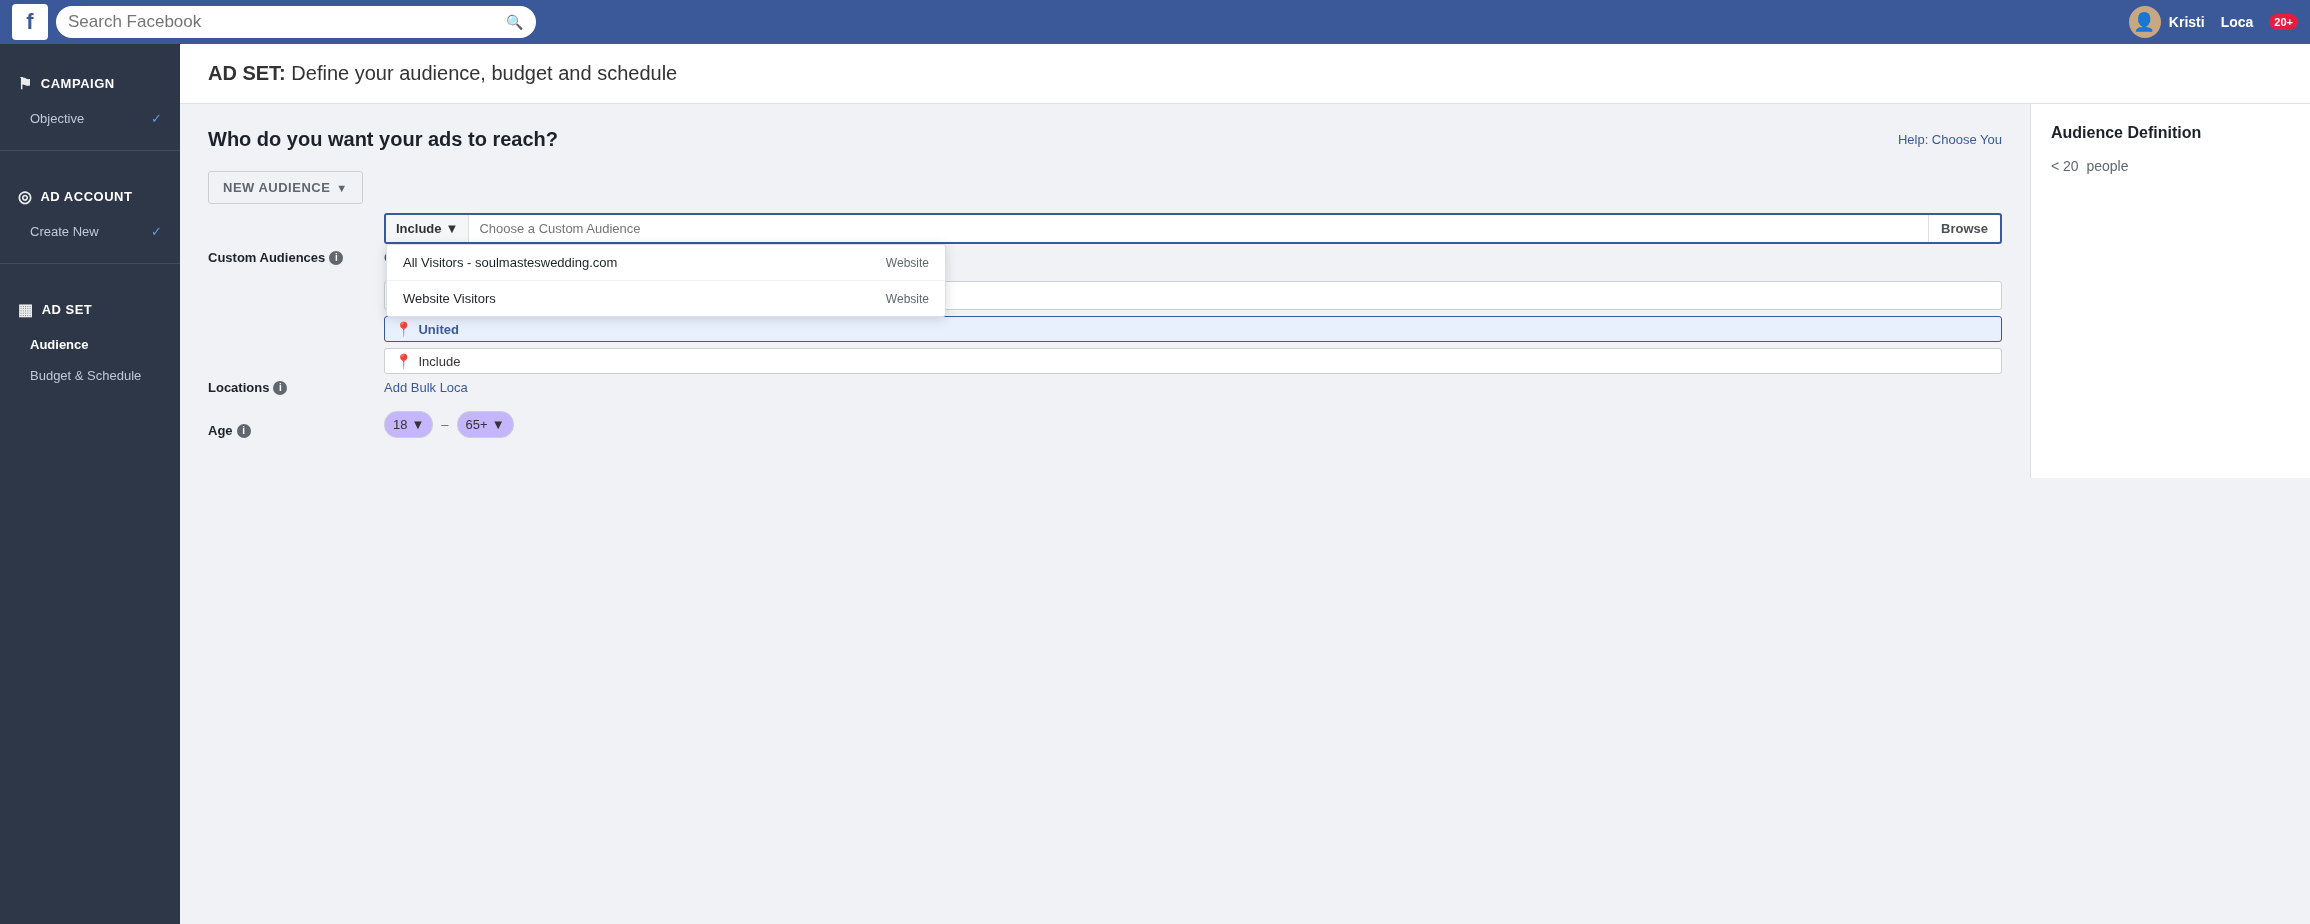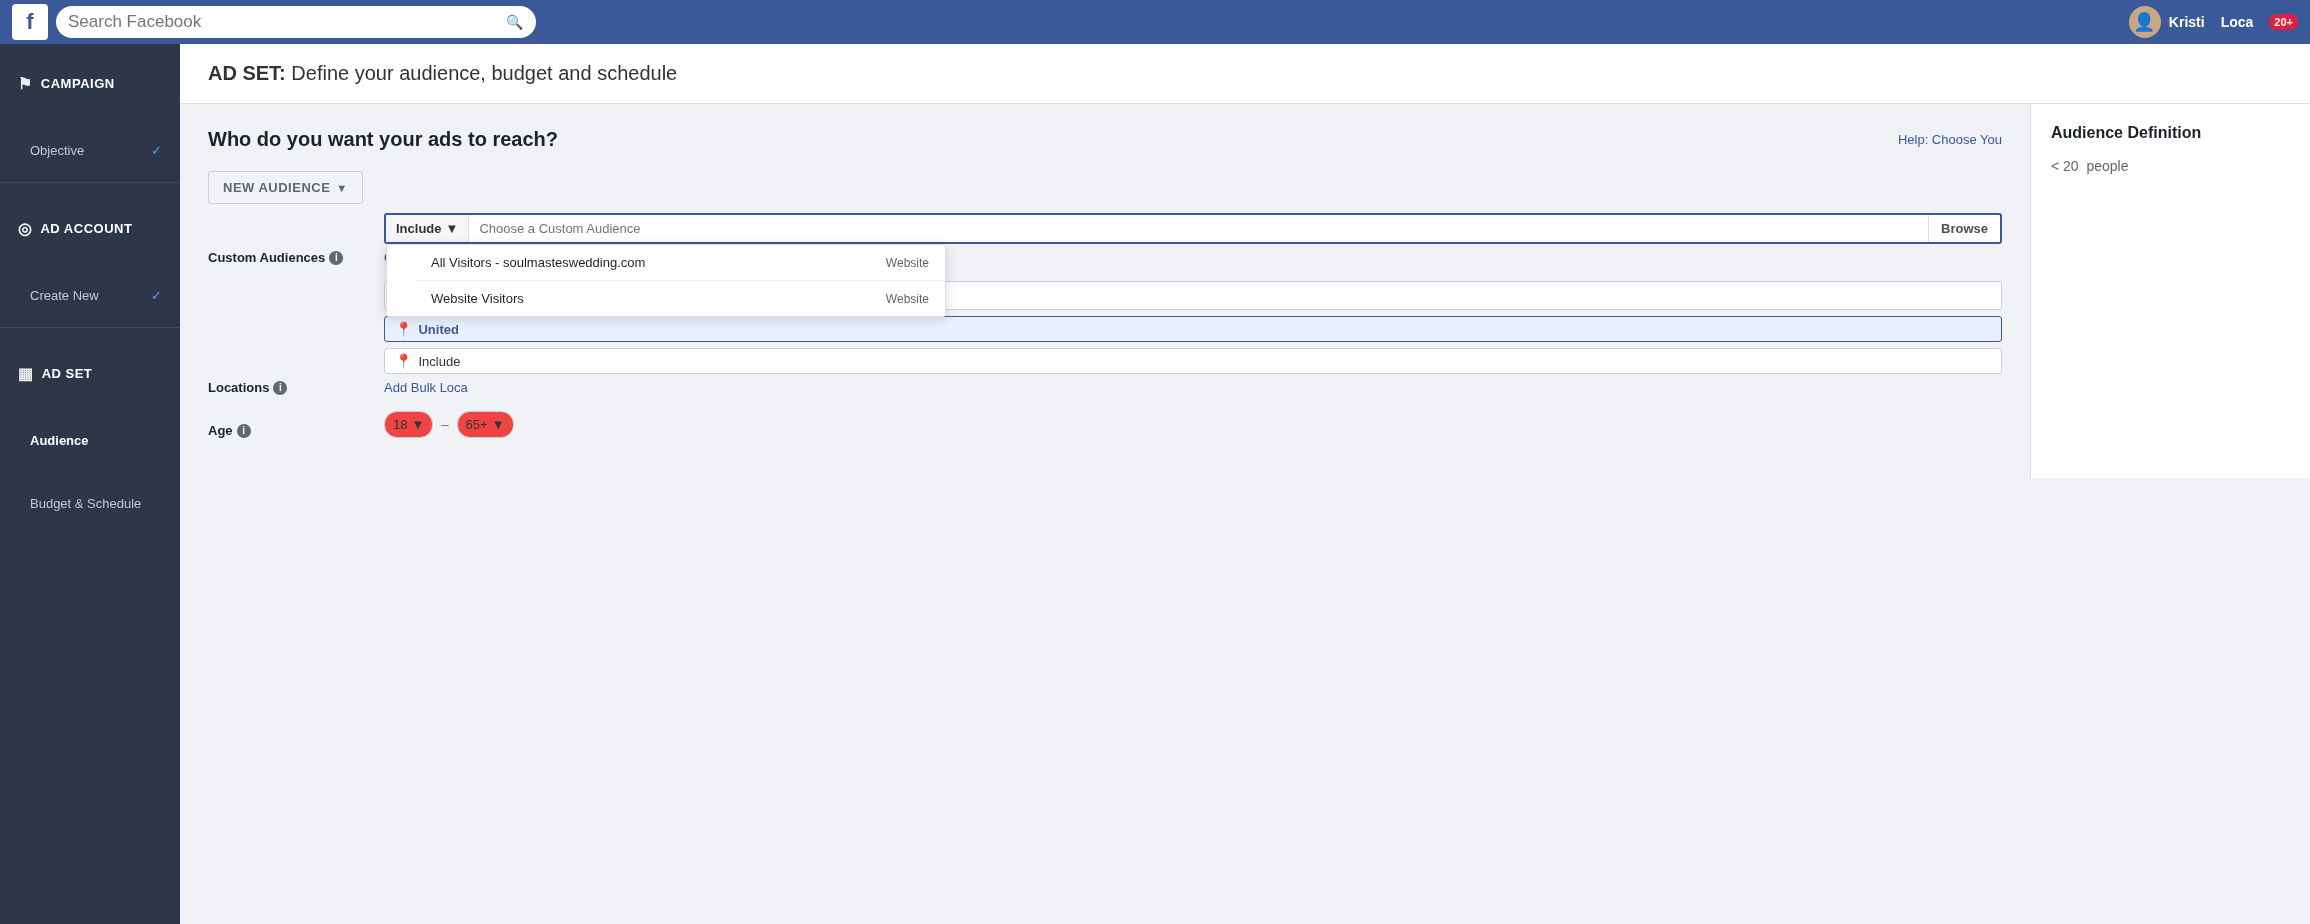--- a/index.html
+++ b/index.html
@@ -82,21 +82,21 @@
       color: #fff;
       font-weight: 700; font-size: 13px; letter-spacing: 0.5px;
       text-transform: uppercase;
     }
     .sidebar-section-icon {
       font-size: 16px; opacity: 0.9;
     }
     .sidebar-item {
       display: flex; align-items: flex-start; justify-content: space-between;
       padding: 8px 18px 8px 30px;
-      color: #c0c8d8; font-size: 13px; cursor: pointer; margin-top: 32px;
+      color: #c0c8d8; font-size: 13px; cursor: pointer;
     }
     .sidebar-item.active { color: #fff; font-weight: 600; }
     .sidebar-check { color: #5a9cf5; font-size: 13px; }
     .sidebar-divider { border-bottom: 1px solid rgba(255,255,255,0.1); margin: 6px 0; }
 
     
     .content {
       flex: 1;
       background: #f0f2f5;
       overflow: auto;
@@ -187,21 +187,20 @@
       border-radius: 3px;
       box-shadow: 0 2px 12px rgba(0,0,0,0.15);
       width: 560px;
       z-index: 50;
     }
     .dropdown-item {
       display: flex; align-items: center; justify-content: space-between;
       padding: 10px 16px;
       cursor: pointer; font-size: 13px; color: #1d2129;
       border-bottom: 1px solid #f0f2f5;
-      margin-left: 28px;
     }
     .dropdown-item:last-child { border-bottom: none; }
     .dropdown-item-type { color: #606770; font-size: 12px; }
 
     
     .create-new-link {
       color: #3b5998; font-size: 13px; font-weight: 600;
       cursor: pointer; text-decoration: none;
       display: inline-flex; align-items: center; gap: 4px;
       margin-top: 6px;
@@ -242,21 +241,21 @@
       text-decoration: none; margin-top: 6px; display: block;
     }
 
     
     .age-control {
       display: flex; align-items: center; gap: 8px;
     }
     .age-select {
       display: flex; align-items: center; gap: 4px;
       padding: 5px 8px; border: 1px solid #ccd0d5;
-      border-radius: 13px; background: #ef4444; cursor: pointer;
+      border-radius: 13px; background: #c4b5fd; cursor: pointer;
       font-size: 13px; color: #333;
     }
     .age-dash { font-size: 13px; color: #606770; }
 
     
     .audience-definition {
       background: #fff;
       border-left: 1px solid #dddfe2;
       padding: 20px;
       min-width: 280px;

